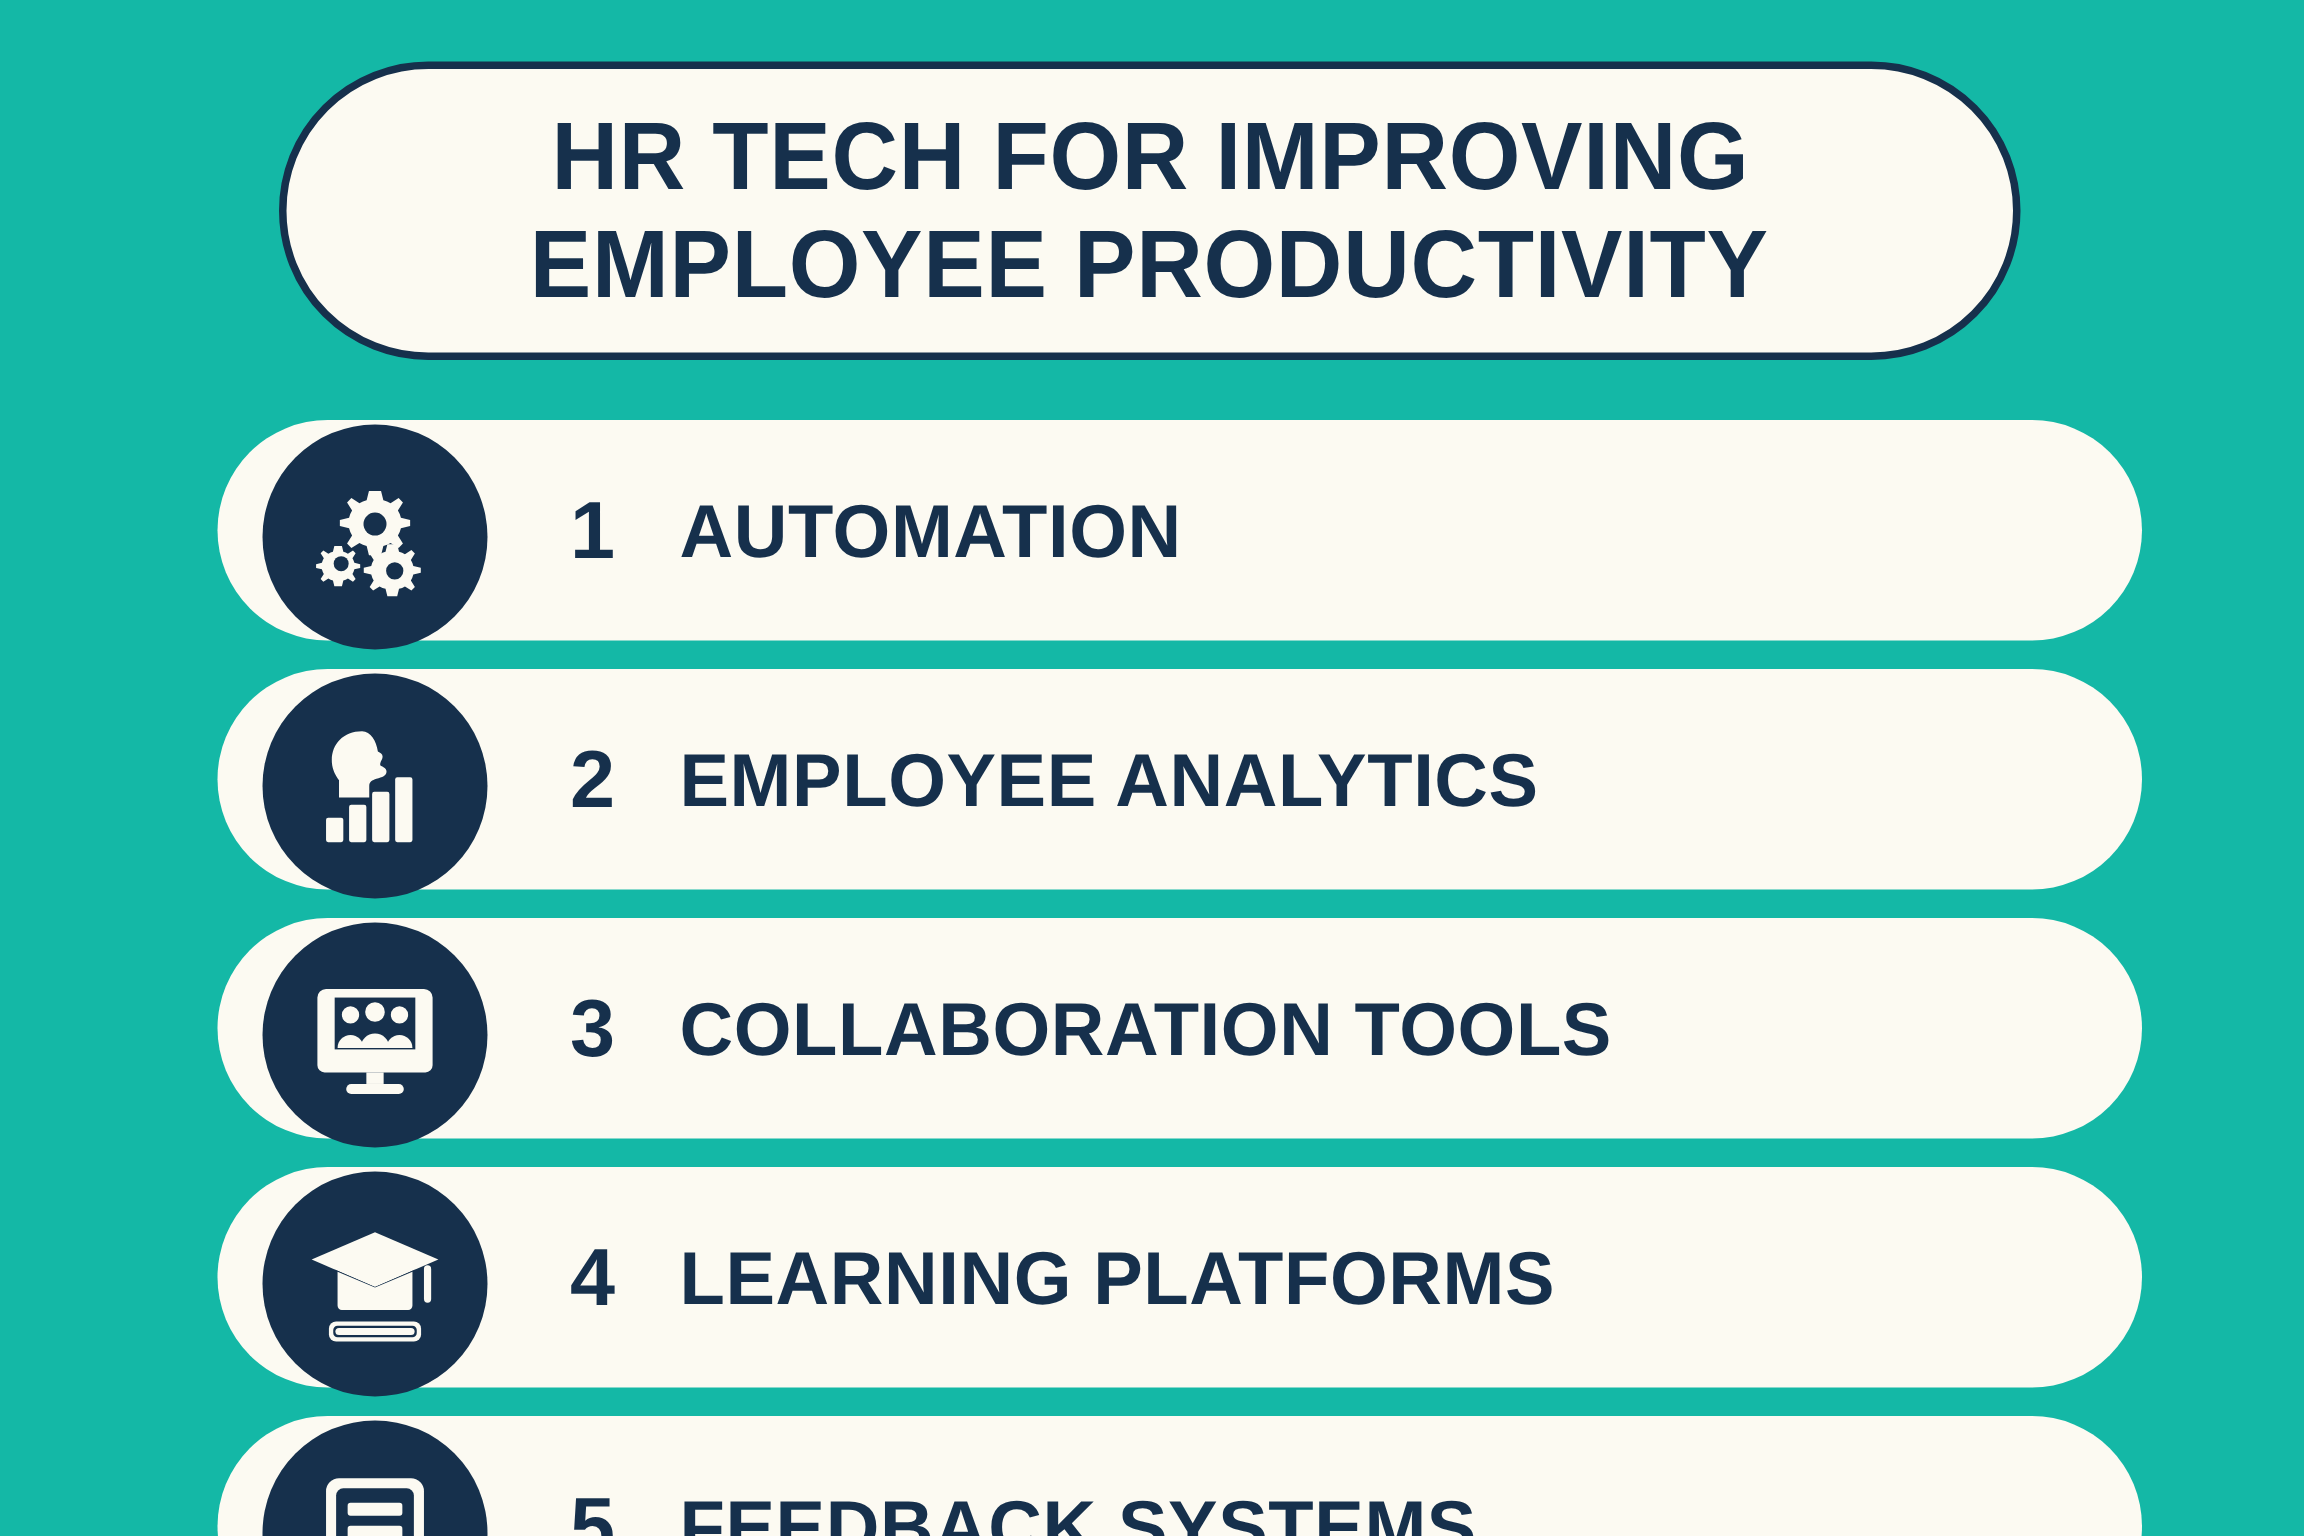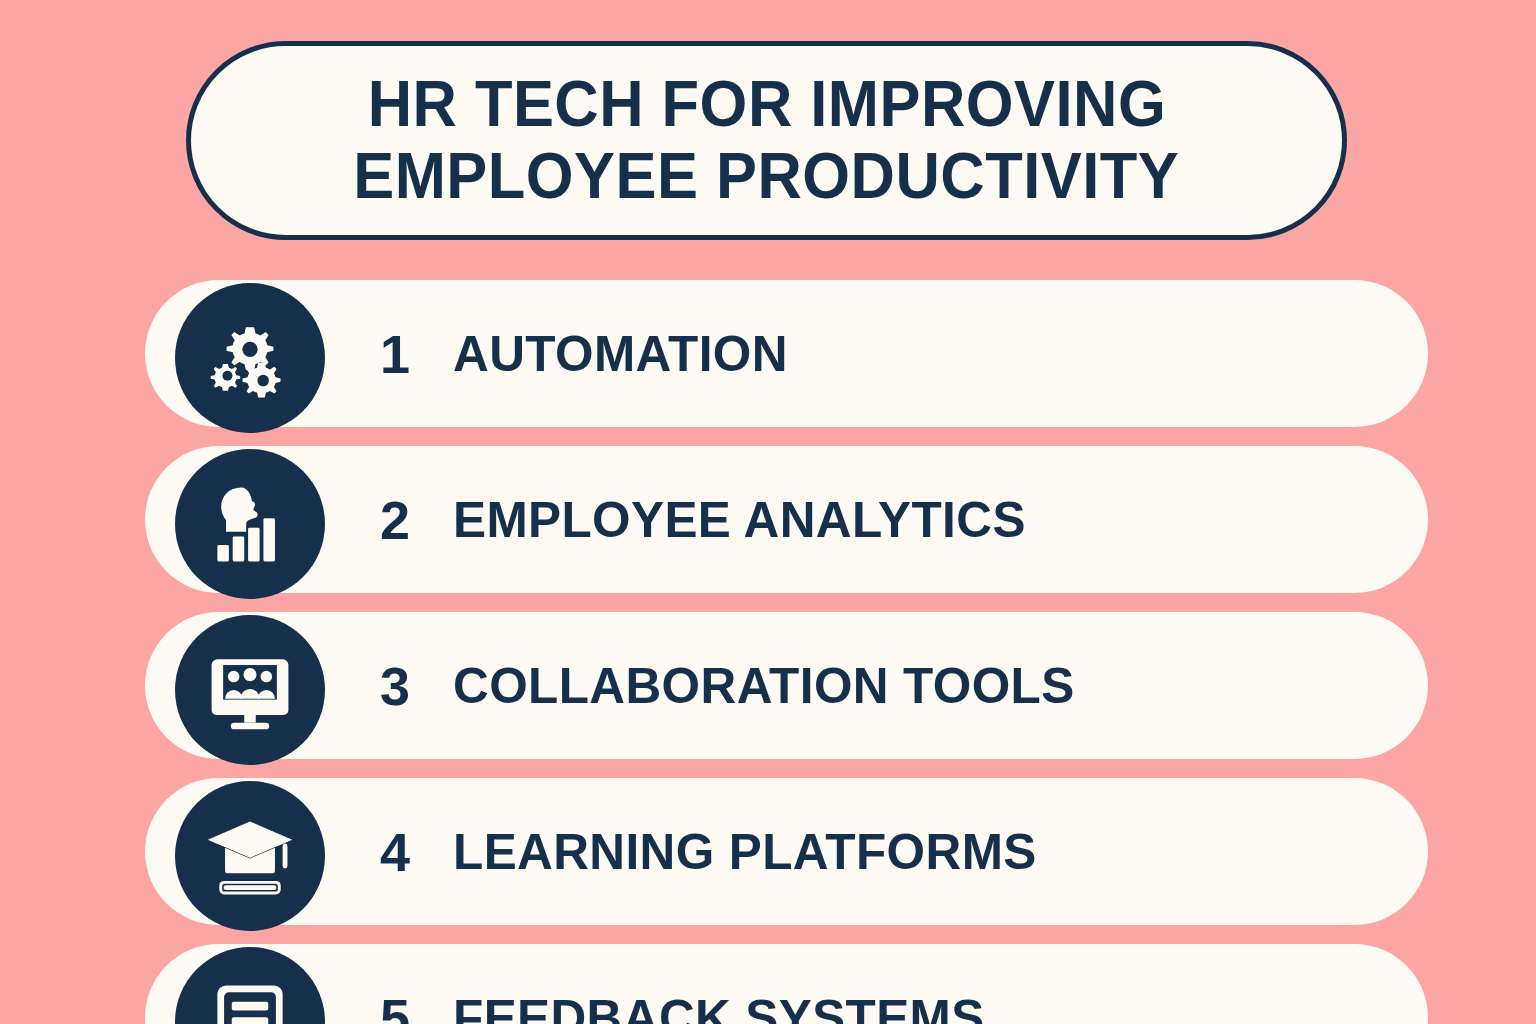--- a/index.html
+++ b/index.html
@@ -12,21 +12,21 @@
     height: 1024px;
     overflow: hidden;
     background: #efeeeb;
     font-family: "Liberation Sans", sans-serif;
     position: relative;
   }
 
   #infographic {
     position: absolute;
     inset: 0;
-    background: #fca5a5;
+    background: #14b8a6;
     overflow: hidden;
   }
 
   
   .title-pill {
     position: absolute;
     left: 186px;
     top: 41px;
     width: 1161px;
     height: 199px;

